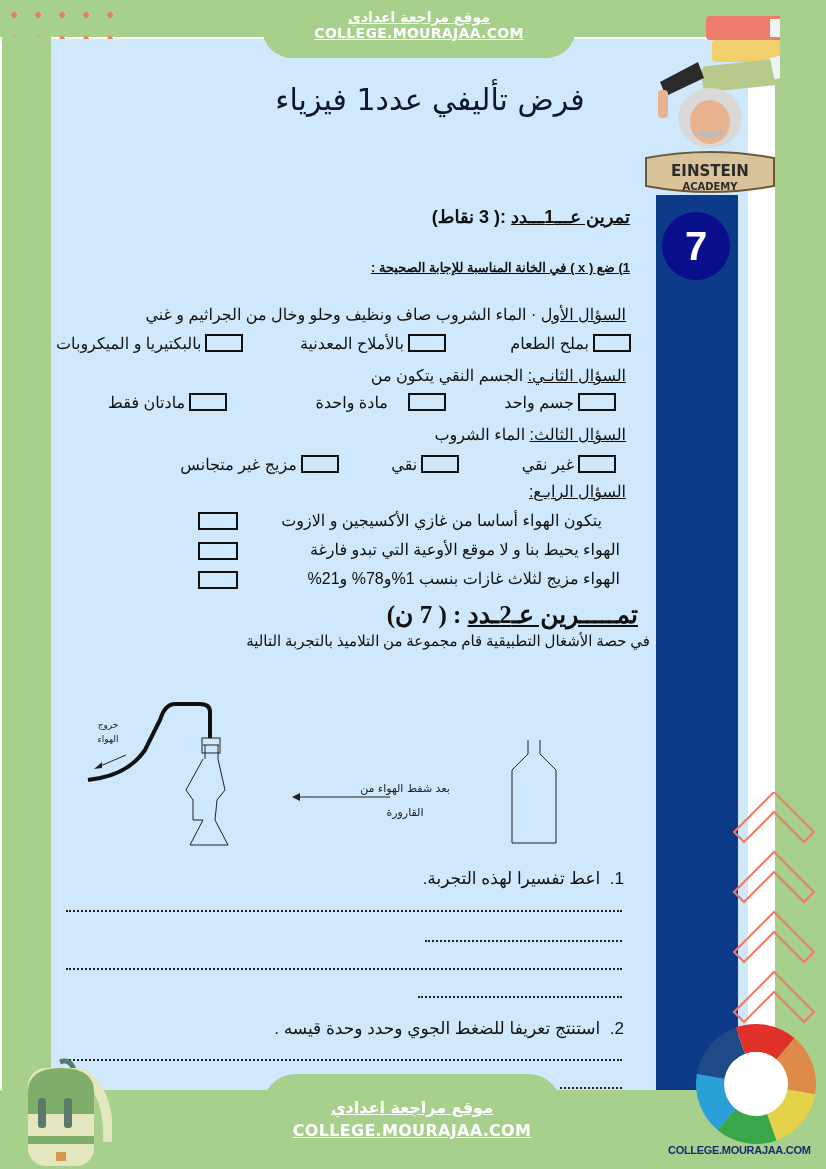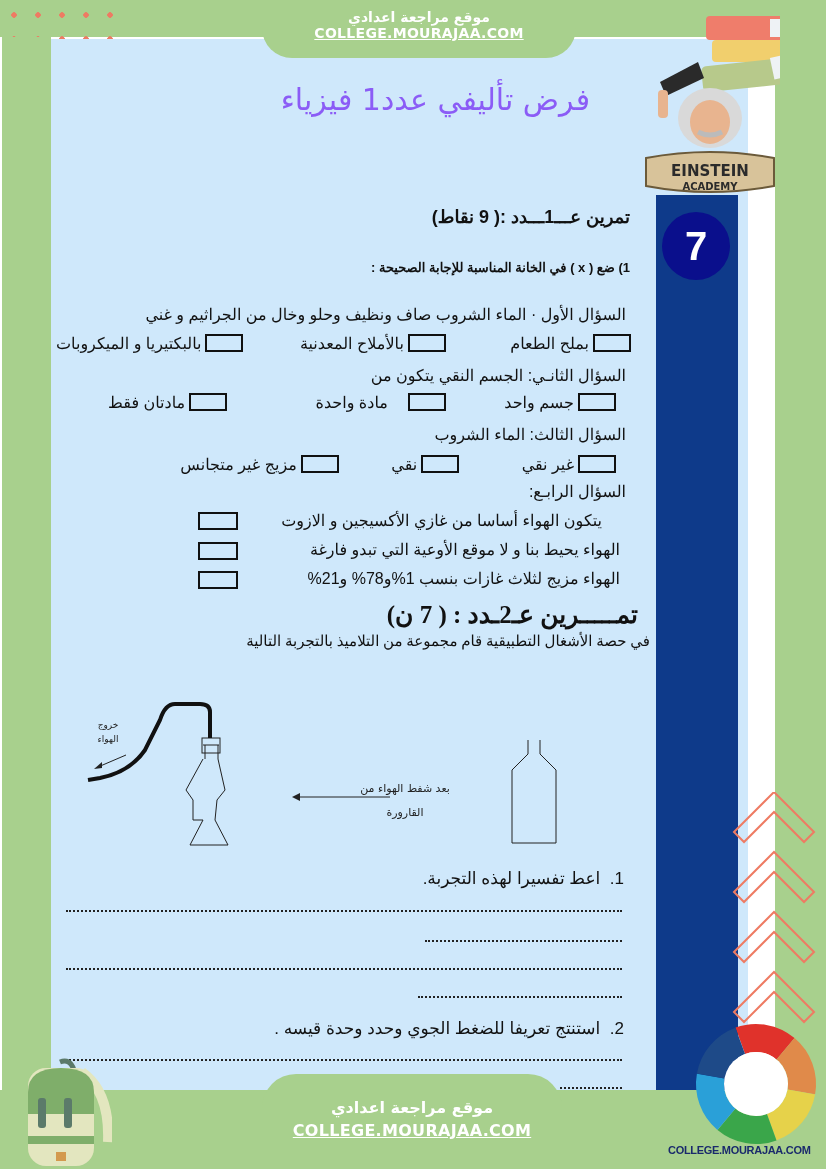--- a/index.html
+++ b/index.html
@@ -19,32 +19,32 @@
   #white-strip { left:748px; top:39px; width:27px; height:1051px; background:#ffffff; }
   #blue-col { left:656px; top:195px; width:82px; height:895px; background:#0e3a8a; }
   .dots { left:0; top:0; width:120px; height:55px;
     background-image: radial-gradient(circle, #ee7b63 2.5px, transparent 3px);
     background-size:24px 24px; background-position:2px 3px; }
 
   
   .pill { background:#a8d08d; border-radius:30px; text-align:center; color:#ffffff; }
   #top-pill { left:262px; top:0; width:314px; height:58px; border-radius:0 0 30px 30px; }
   #bottom-pill { left:262px; top:1074px; width:300px; height:95px; border-radius:34px 34px 0 0; }
-  .pill .ar { font-size:14px; font-weight:bold; direction:rtl; display:block; }
+  .pill .ar { font-size:14px; font-weight:bold; text-decoration:underline; direction:rtl; display:block; }
   .pill .en { font-size:14px; font-weight:bold; text-decoration:underline; letter-spacing:0.3px; display:block; }
   #top-pill .ar { margin-top:9px; }
   #bottom-pill .ar { margin-top:24px; font-size:16px; }
   #bottom-pill .en { font-size:16px; margin-top:4px; }
 
   
-  #title { left:270px; top:82px; width:320px; font-size:30px; color:#8b5cf6; direction:rtl; font-family:"DejaVu Sans", sans-serif; }
+  #title { left:270px; top:82px; width:320px; text-align:center; font-size:30px; color:#0f172a; direction:rtl; font-family:"DejaVu Sans", sans-serif; }
 
   .rtl { direction:rtl; text-align:right; color:#111; }
   .bold { font-weight:bold; }
-  .u { }
+  .u { text-decoration:underline; }
   .t16 { font-size:16px; font-family:"Liberation Sans", sans-serif; }
 
   .box { display:inline-block; width:34px; height:14px; border:2px solid #111; vertical-align:middle; margin:0 4px; }
   .box.lg { width:36px; height:14px; }
   .opt { display:inline-flex; align-items:flex-start; direction:rtl; }
 
   
   svg text { font-family:"DejaVu Sans", sans-serif; }
 
   .dotline { position:absolute; height:2px; border-bottom:2px dotted #222; }
@@ -93,21 +93,21 @@
     <path d="M6 148 q64 -12 128 0 v28 q-64 12 -128 0z" fill="#d8c39a" stroke="#6b5a3a" stroke-width="2"></path>
     <text x="70" y="166" text-anchor="middle" font-size="15" font-weight="bold" fill="#2b2b2b">EINSTEIN</text>
     <text x="70" y="180" text-anchor="middle" font-size="10" font-weight="bold" fill="#2b2b2b">ACADEMY</text>
   </g>
 </svg>
 
 <div class="abs" id="badge">7</div>
 
 <div class="abs rtl bold" style="right:196px;top:206px;font-size:18px;font-family:'Liberation Sans',sans-serif;">
   <span class="u">تمرين عـــ1ـــدد</span>
-  <span>:( 9 نقاط)</span>
+  <span>:( 3 نقاط)</span>
 </div>
 
 <div class="abs rtl bold u" style="right:196px;top:260px;font-size:13px;font-family:'Liberation Sans',sans-serif;">1)  ضع (  x  )  في الخانة المناسبة للإجابة الصحيحة :</div>
 
 <div class="abs rtl t16" style="right:200px;top:305px;">
   <span class="u">السؤال الأول</span><span> ·  الماء الشروب صاف ونظيف وحلو وخال من الجراثيم و غني</span>
 </div>
 <div class="abs rtl t16" style="right:191px;top:334px;white-space:nowrap;">
   <span class="opt">
       <span class="box"></span>

